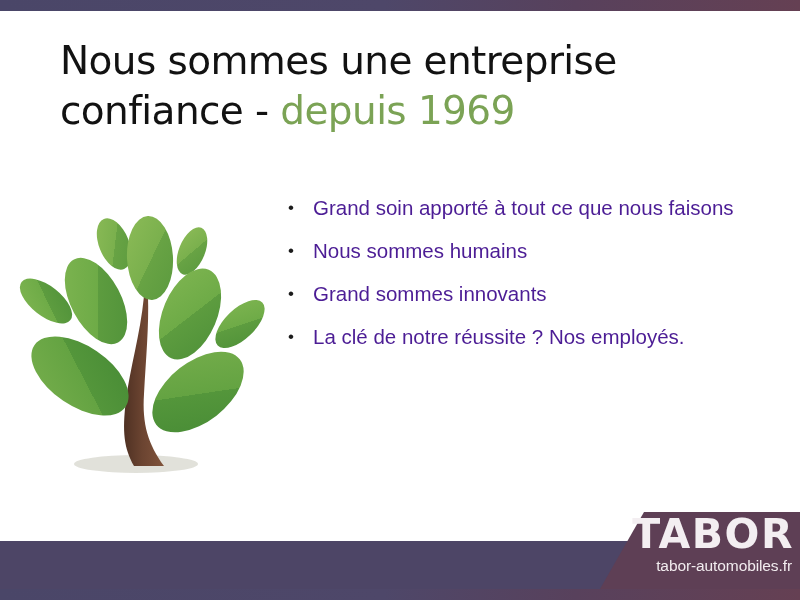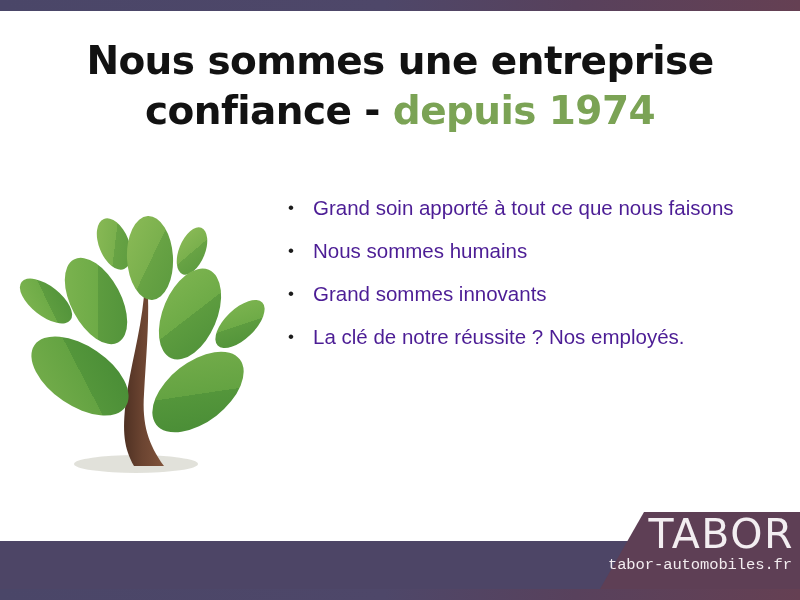--- a/index.html
+++ b/index.html
@@ -53,43 +53,42 @@
     left: 598px;
     top: 512px;
     width: 196px;
     text-align: right;
   }
   #logo-wordmark {
     display: block;
     font-family: "DejaVu Sans", sans-serif;
     font-size: 41px;
     line-height: 44px;
-    font-weight: 400;
+    font-weight: 700;
     letter-spacing: 1.5px;
     color: #f3eef1;
   }
   #logo-tagline {
     display: block;
-    font-family: Liberation Mono, monospace;
+    font-family: Liberation Sans, sans-serif;
     font-size: 15.5px;
     line-height: 19px;
     letter-spacing: -0.1px;
     color: #f2ecef;
     padding-right: 2px;
   }
 
   
   #headline {
     position: absolute;
     left: 60px;
     top: 36px;
     width: 680px;
-    text-align: center;
     font-family: "DejaVu Sans", sans-serif;
-    font-weight: bold;
+    font-weight: normal;
     font-size: 39px;
     line-height: 50px;
     letter-spacing: -0.6px;
     color: #121212;
   }
   #headline .accent {
     color: #7ba355;
   }
 
   
@@ -179,21 +178,21 @@
       <ellipse cx="172" cy="118" rx="27" ry="48" fill="url(#lfB)" transform="rotate(23 172 118)"></ellipse>
       <ellipse cx="222" cy="128" rx="15" ry="31" fill="url(#lfB)" transform="rotate(46 222 128)"></ellipse>
 
       <ellipse cx="62" cy="180" rx="30" ry="55" fill="url(#lfC)" transform="rotate(-56 62 180)"></ellipse>
       <ellipse cx="180" cy="196" rx="30" ry="53" fill="url(#lfC)" transform="rotate(52 180 196)"></ellipse>
     </svg>
   </div>
 
   <div id="headline">
     <span>Nous sommes une entreprise</span><br>
-    <span>confiance - </span><span class="accent">depuis 1974</span>
+    <span>confiance - </span><span class="accent">depuis 1969</span>
   </div>
 
   <ul id="bullet-list">
     <li>Grand soin apporté à tout ce que nous faisons</li>
     <li>Nous sommes humains</li>
     <li>Grand sommes innovants</li>
     <li>La clé de notre réussite ? Nos employés.</li>
   </ul>
 
   <div id="footer-band-left"></div>

